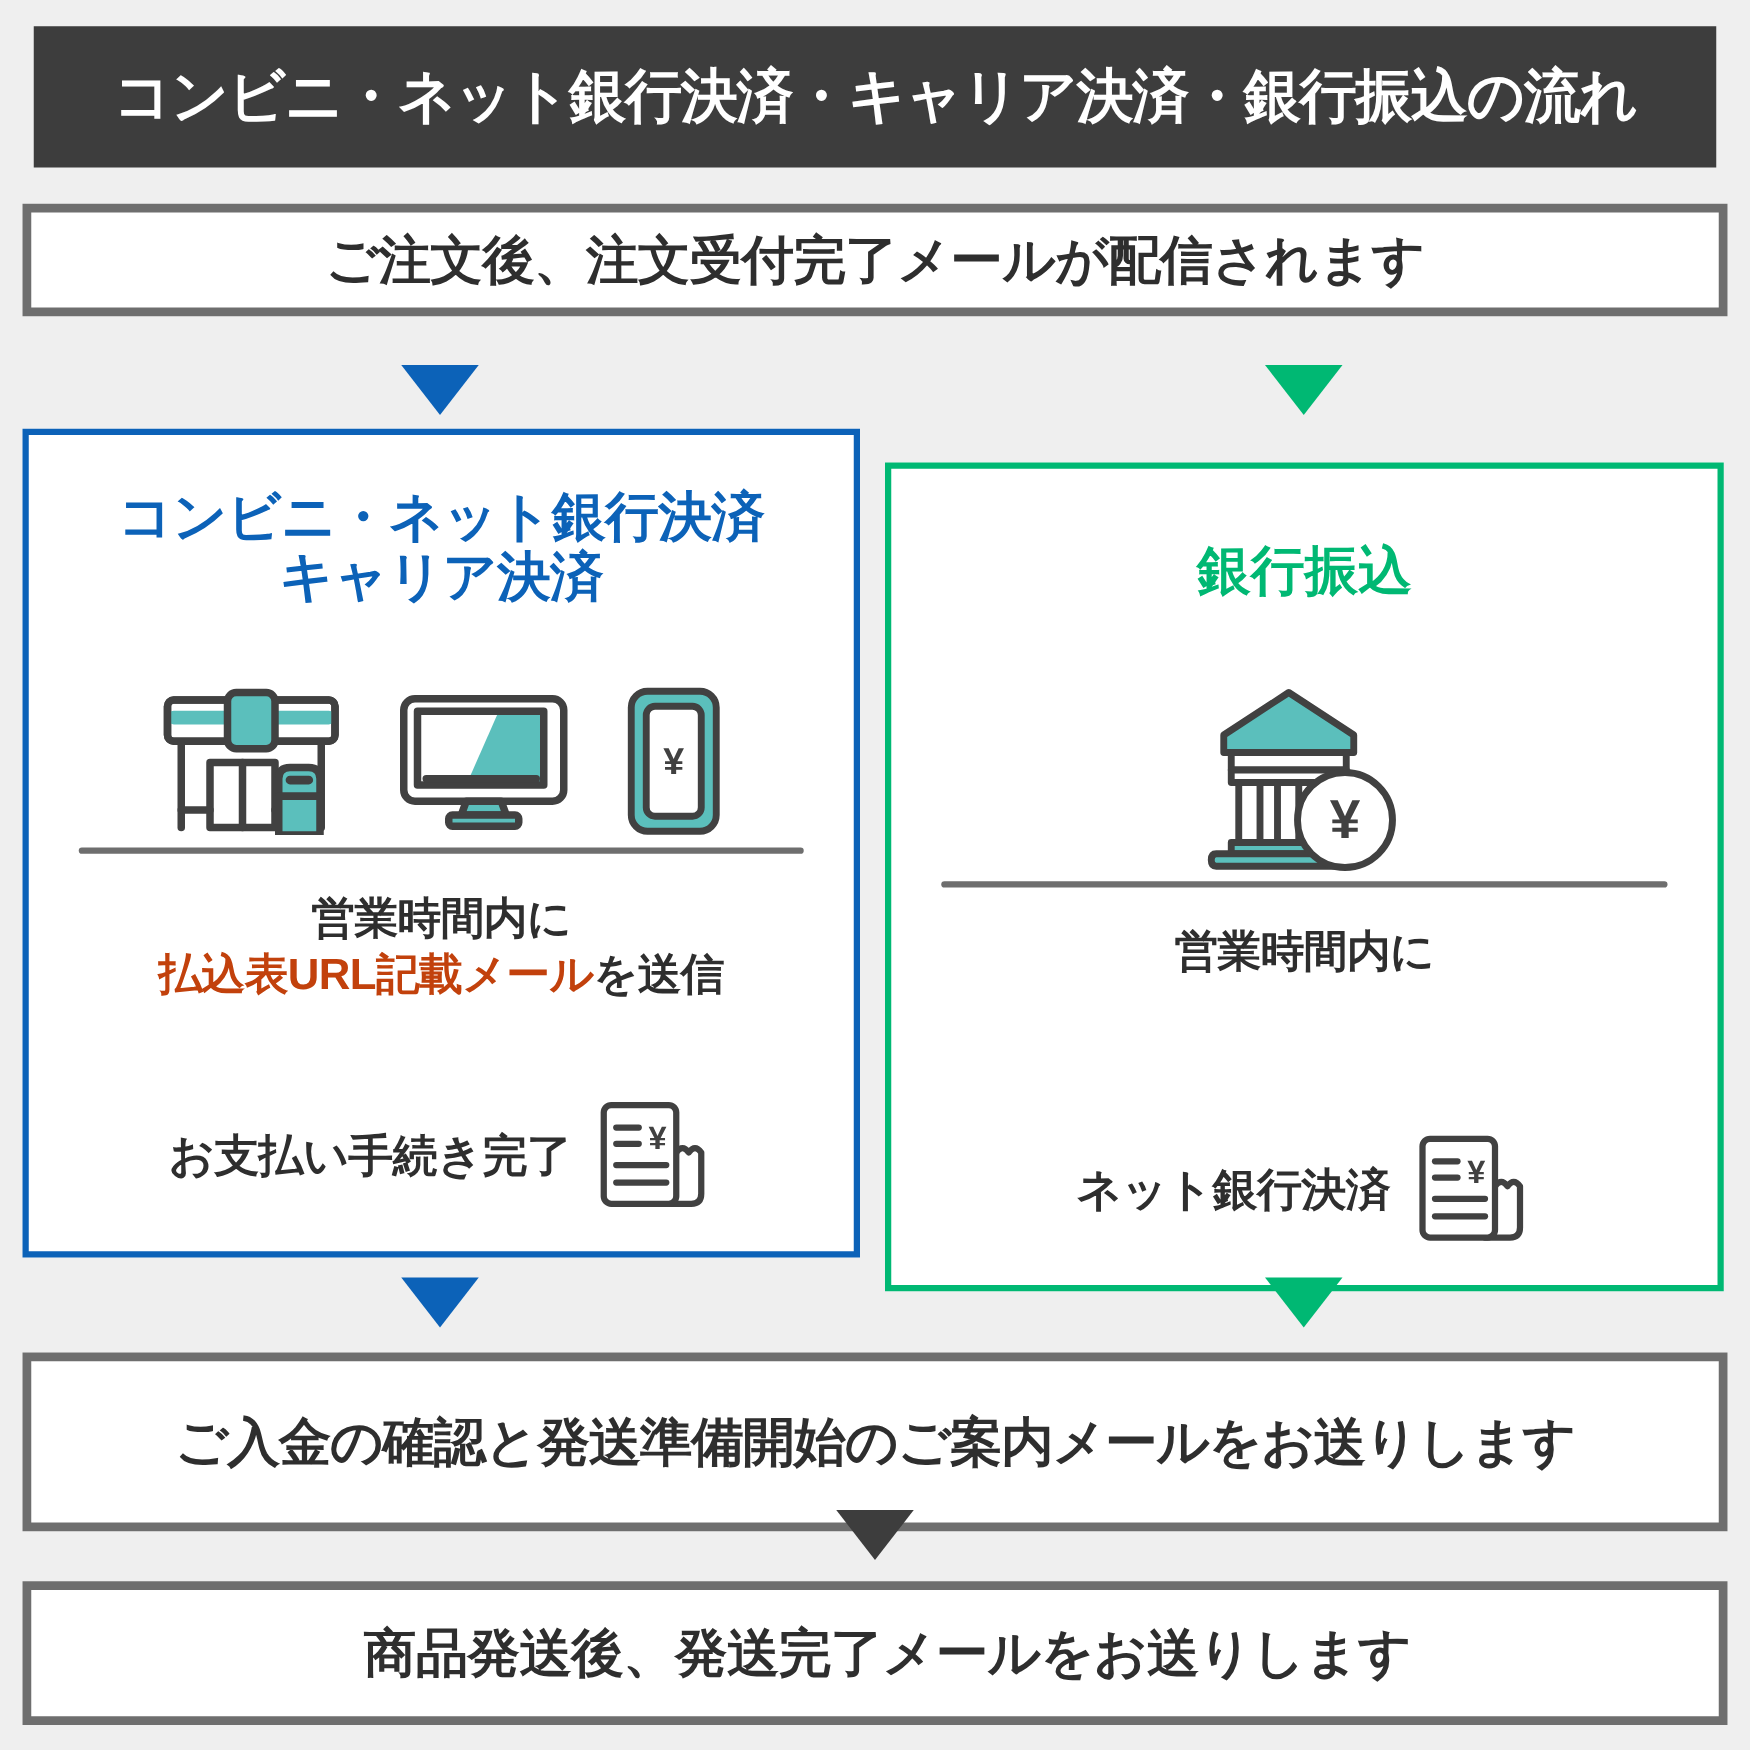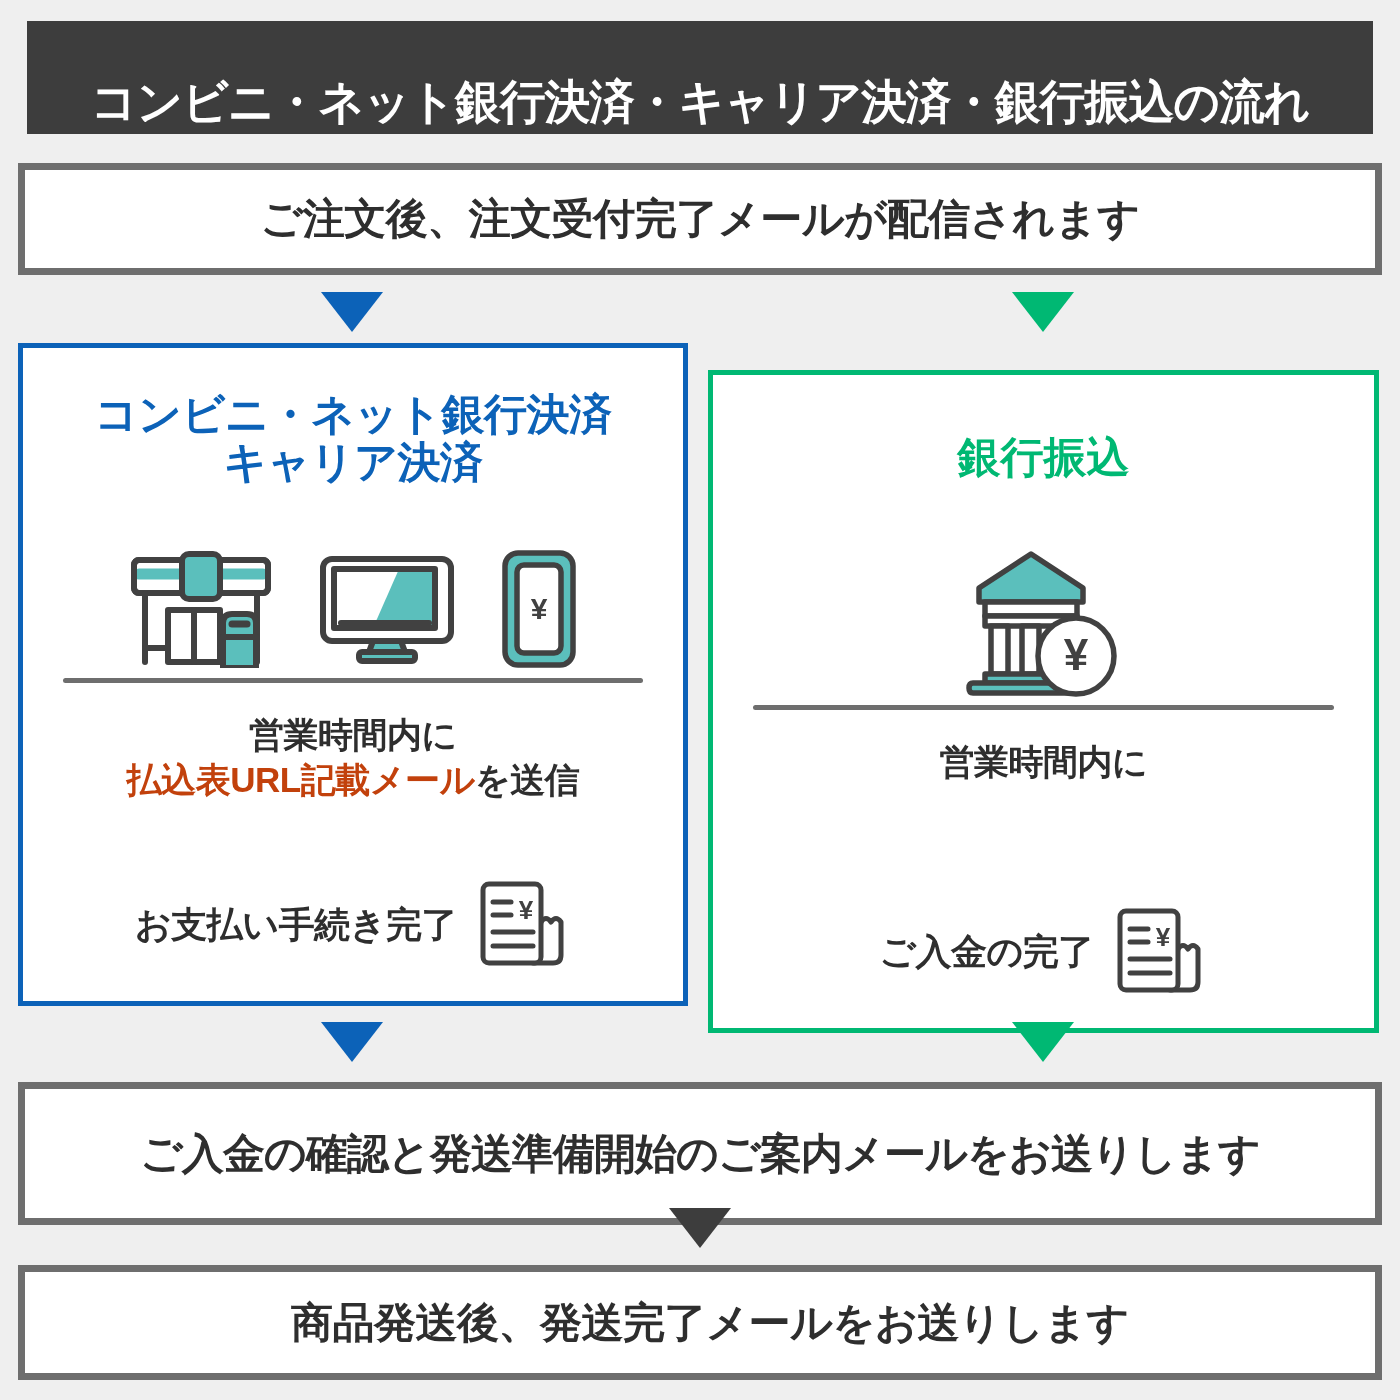--- a/index.html
+++ b/index.html
@@ -9,21 +9,21 @@
     font-family:"Liberation Sans","DejaVu Sans",sans-serif;
     overflow:hidden;
     position:relative;
   }
   .stage{position:absolute;left:0;top:0;width:1400px;height:1400px;}
 
   
   .title-banner{
     position:absolute;left:27px;top:21px;width:1346px;height:113px;
     background:#3d3d3d;
-    display:flex;align-items:flex-end;justify-content:center;
+    display:flex;align-items:center;justify-content:center;
   }
   .title-banner span{
     color:#ffffff;
     font-size:47px;
     font-weight:bold;
     letter-spacing:-1px;
     white-space:nowrap;
     transform:scaleX(0.97);
   }
 
@@ -33,21 +33,21 @@
     background:#ffffff;
     border:7px solid #6e6e6e;
     box-sizing:border-box;
     display:flex;align-items:center;justify-content:center;
   }
   .gray-bar span{
     color:#2e2e2e;
     font-weight:bold;
     white-space:nowrap;
   }
-  #bar-order{left:18px;top:163px;width:1364px;height:112px;}
+  #bar-order{left:18px;top:163px;width:1364px;height:90px;}
   #bar-order span{font-size:42px;letter-spacing:-0.5px;}
   #bar-confirm{left:18px;top:1082px;width:1364px;height:143px;}
   #bar-confirm span{font-size:42px;letter-spacing:-1px;}
   #bar-shipped{left:18px;top:1265px;width:1364px;height:115px;}
   #bar-shipped span{font-size:42px;letter-spacing:-0.5px;margin-left:20px;}
 
   
   .tri{position:absolute;width:0;height:0;border-left:31px solid transparent;border-right:31px solid transparent;}
   .tri.blue{border-top:40px solid #0c62b8;}
   .tri.green{border-top:40px solid #00b873;}
@@ -217,21 +217,21 @@
       </svg>
     </div>
 
     <div class="divider"></div>
 
     <div class="note">
       <div>営業時間内に</div>
     </div>
 
     <div class="done-row">
-      <span class="done-text">ご入金の完了</span>
+      <span class="done-text">ネット銀行決済</span>
       <svg width="100" height="94" viewBox="0 0 100 94">
         <g fill="none" stroke="#414141" stroke-width="5" stroke-linejoin="round" stroke-linecap="round">
           <path d="M70 44 q5-7 10 0 q5-7 10 0 v33 q0 8 -8 8 h-20 z" fill="#ffffff"></path>
           <rect x="12" y="6" width="58" height="79" rx="6" fill="#ffffff"></rect>
           <line x1="22" y1="24" x2="40" y2="24"></line>
           <line x1="22" y1="37" x2="40" y2="37"></line>
           <line x1="22" y1="54" x2="62" y2="54"></line>
           <line x1="22" y1="68" x2="62" y2="68"></line>
         </g>
         <text x="55" y="41" text-anchor="middle" font-size="26" font-weight="bold" fill="#414141" font-family="'Liberation Sans',sans-serif">¥</text>

